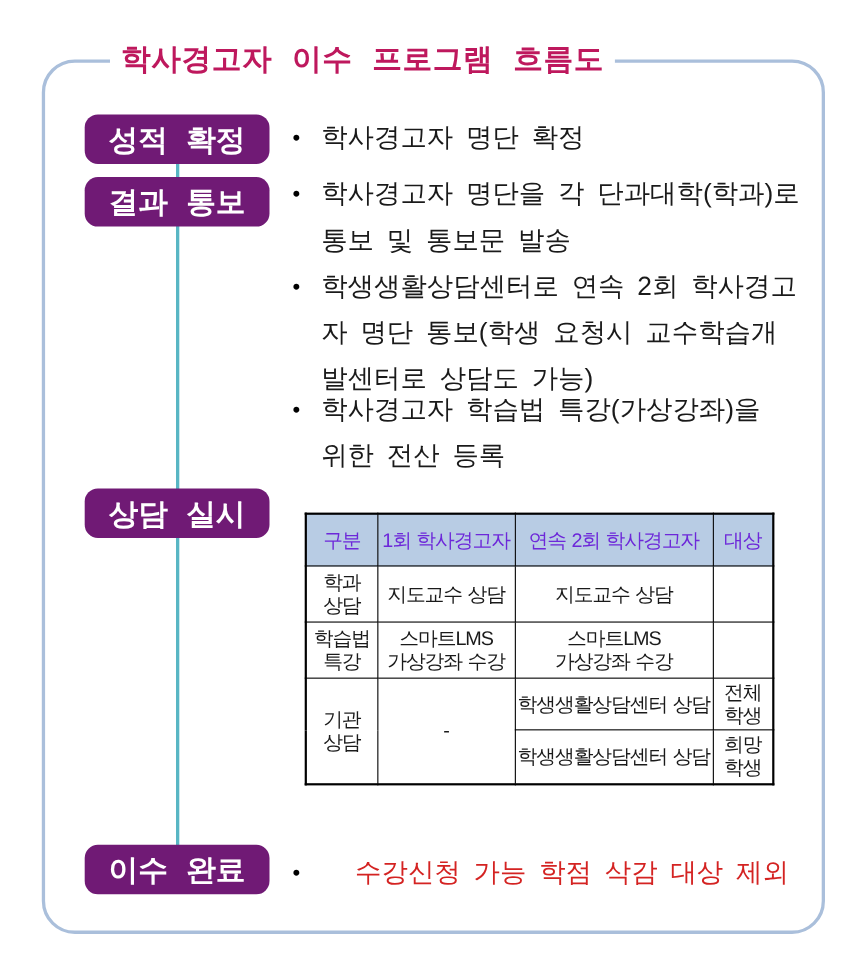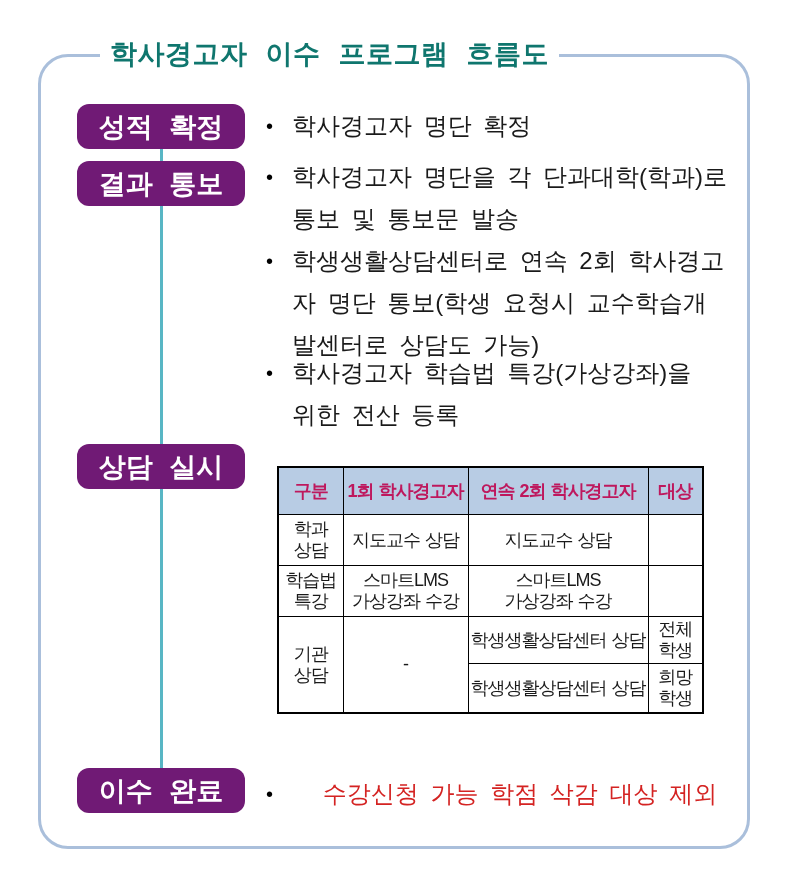--- a/index.html
+++ b/index.html
@@ -7,21 +7,21 @@
     width:787px; height:891px; position:relative; overflow:hidden;
     font-family:"Liberation Sans","DejaVu Sans",sans-serif; color:#1a1a1a;
   }
   .frame {
     position:absolute; left:38px; top:54px; width:706px; height:789px;
     border:3px solid #aabfdb; border-radius:30px; z-index:0;
   }
   .title {
     position:absolute; left:100px; top:36px; z-index:3;
     background:#ffffff; padding:0 10px;
-    font-size:27px; font-weight:bold; color:#0f766e;
+    font-size:27px; font-weight:bold; color:#be185d;
     word-spacing:10px; letter-spacing:0.5px; white-space:nowrap;
   }
   .connector {
     position:absolute; left:160px; top:128px; width:3px; height:662px;
     background:#58b6c4; z-index:1;
   }
   .stage {
     position:absolute; left:77px; width:168px; height:45px; z-index:2;
     background:#701a75; border-radius:12px;
     display:flex; align-items:center; justify-content:center;
@@ -40,21 +40,21 @@
     position:absolute; left:277px; top:466px; z-index:2;
     border-collapse:collapse; table-layout:fixed;
     border:2px solid #000; font-size:18px; color:#1a1a1a;
   }
   .ctable th, .ctable td {
     border:1px solid #000; text-align:center; vertical-align:middle;
     padding:1px; white-space:pre-line; line-height:21px;
     letter-spacing:-1px; word-spacing:1px;
   }
   .ctable th {
-    background:#b8cce4; font-weight:bold; height:44px; color:#be185d;
+    background:#b8cce4; font-weight:normal; height:44px; color:#6d28d9;
   }
   .r1 td{height:48px} .r2 td{height:48px} .r3 td{height:44px} .r4 td{height:46px}
   .tight { line-height:16px; }
   .nowrap { white-space:nowrap; }
 </style>
 </head>
 <body>
 
 <div class="frame"></div>
 <div class="title">학사경고자 이수 프로그램 흐름도</div>

